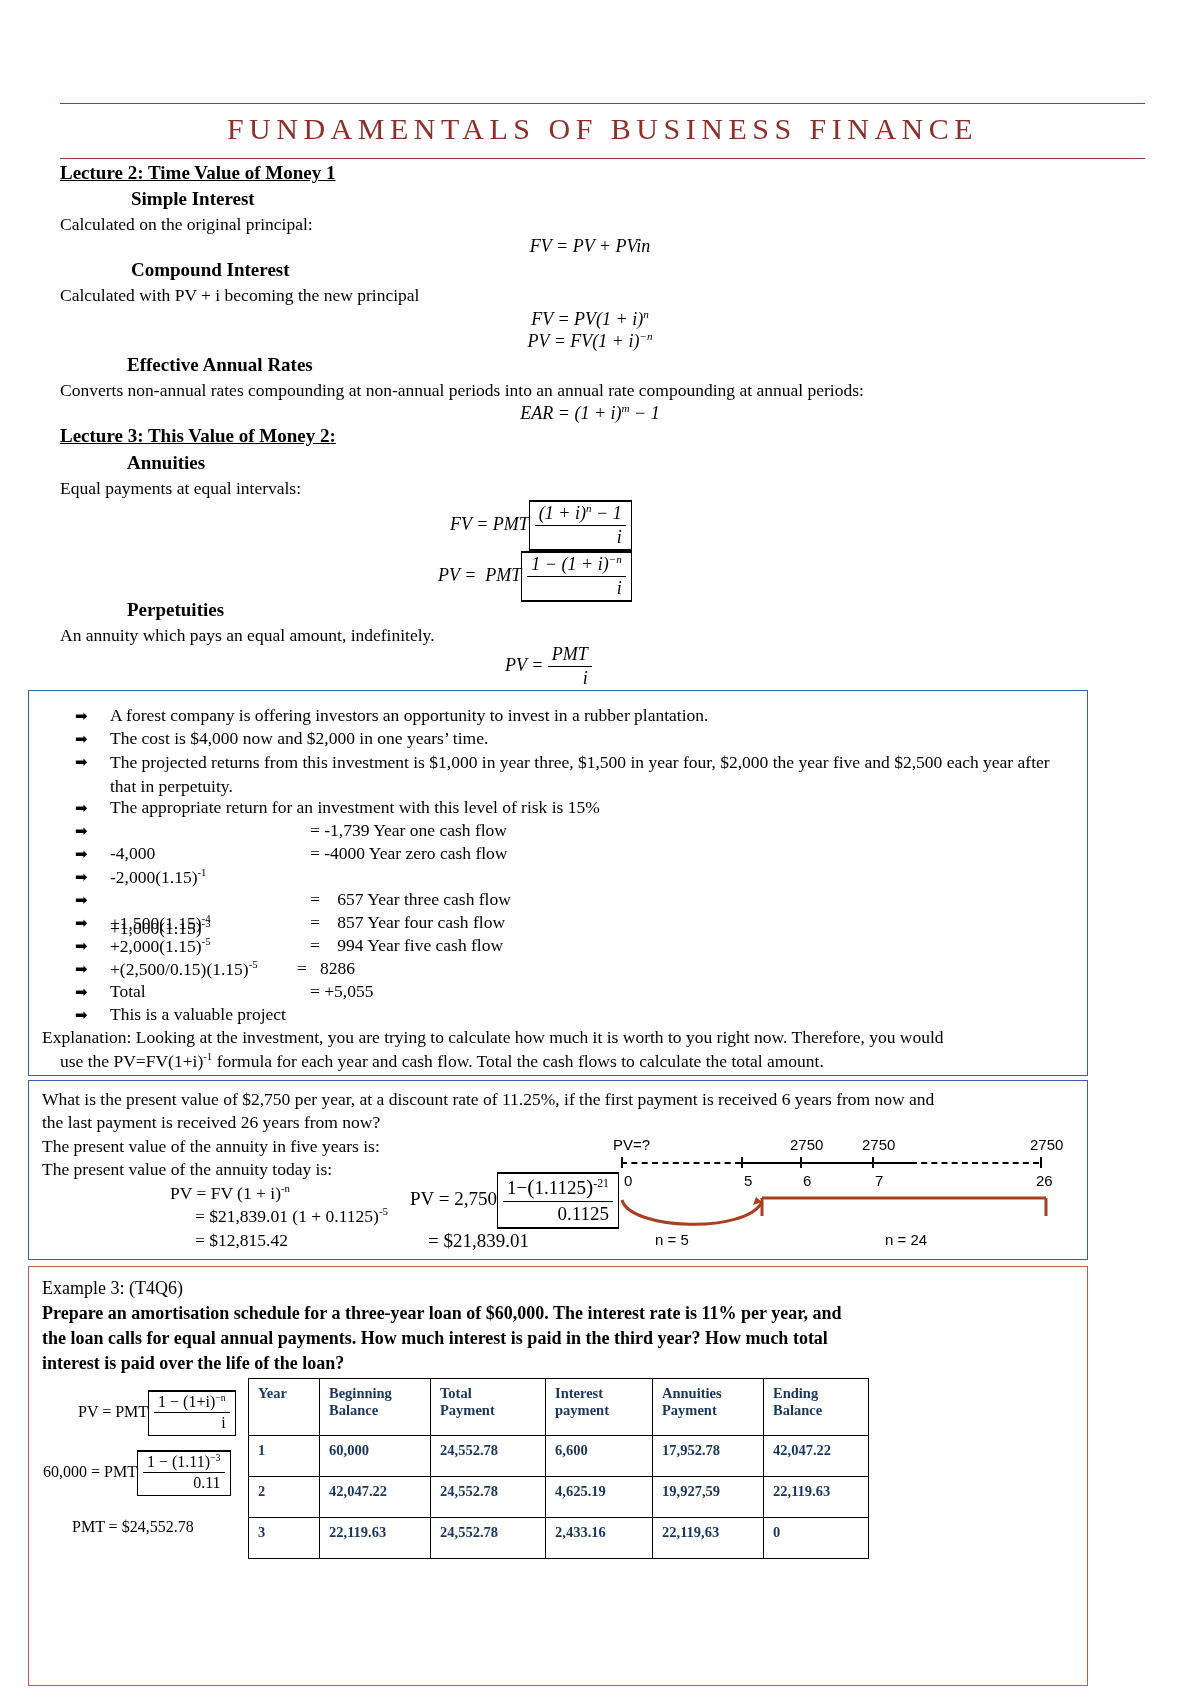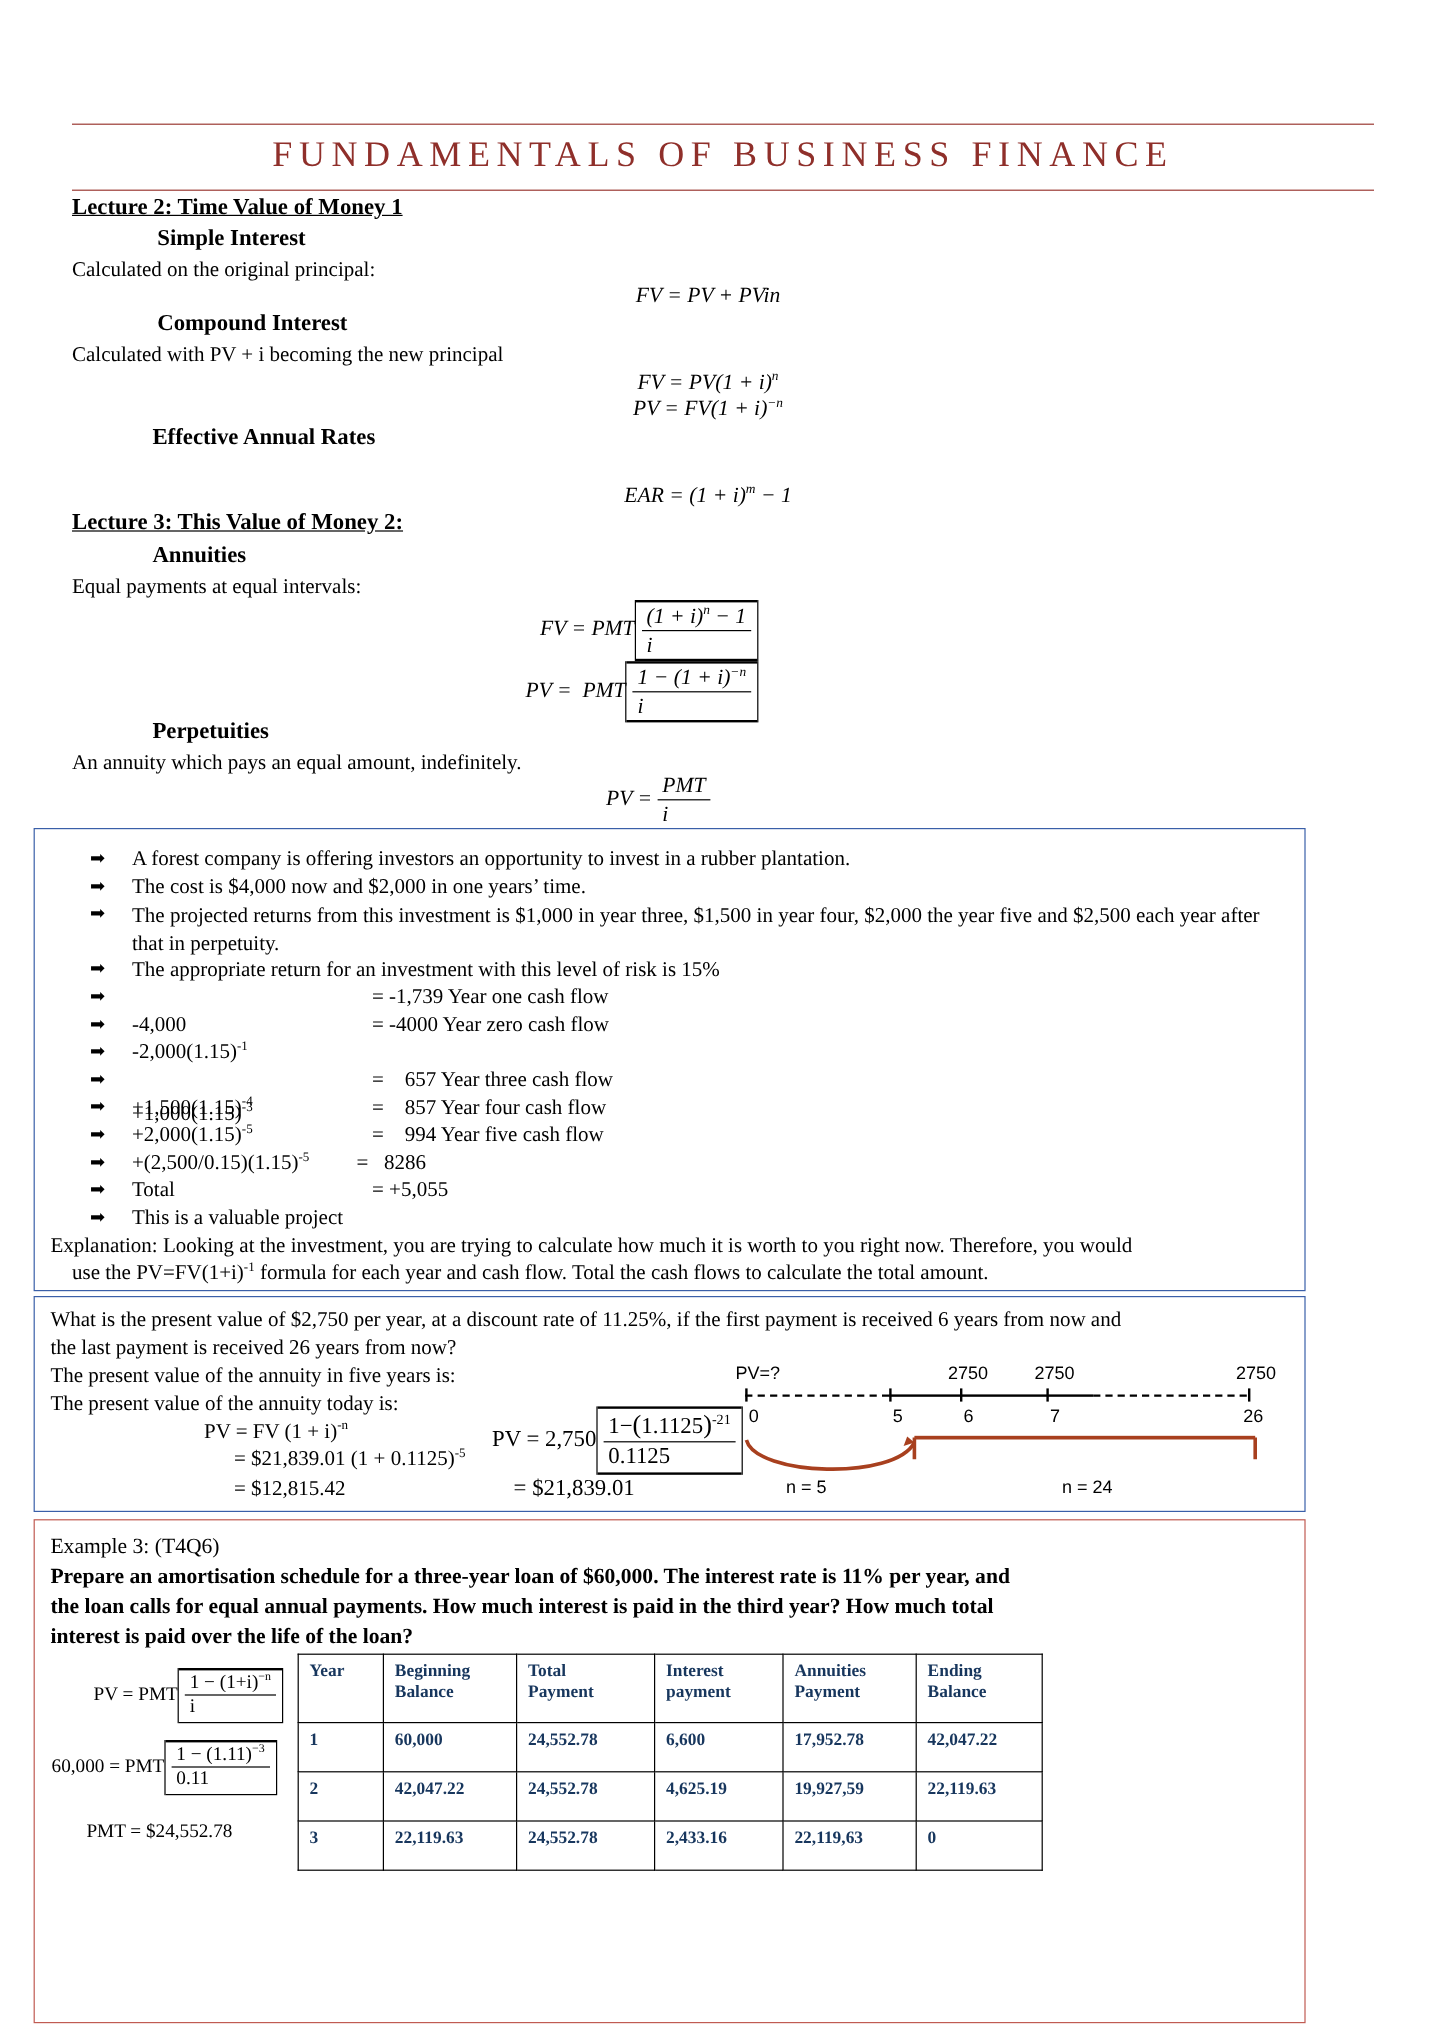--- a/index.html
+++ b/index.html
@@ -46,21 +46,21 @@
     font-style:italic;
     font-family:"Liberation Serif", serif;
     font-size:18px;
     white-space:nowrap;
     text-align:center;
   }
   sup, sub{ font-size:.62em; font-style:normal; }
   .fi{ font-style:italic; }
 
   
-  .frac{ display:inline-block; vertical-align:middle; text-align:left; }
+  .frac{ display:inline-block; vertical-align:middle; text-align:right; }
   .frac .num{ display:block; padding:0 4px; border-bottom:1.3px solid #000; line-height:1.25; }
   .frac .den{ display:block; padding:0 4px; line-height:1.3; }
 
   
   .sbr{ display:inline-block; vertical-align:middle; padding:2px 5px;
         border-left:1.6px solid #000; border-right:1.6px solid #000; position:relative; }
   .sbr:before,.sbr:after{ content:""; position:absolute; left:0; right:0; height:1.6px; background:#000; }
   .sbr:before{ top:0; } .sbr:after{ bottom:0; }
 
   
@@ -121,20 +121,21 @@
   <div class="sub" style="left:131px; top:259px">Compound Interest</div>
   <div class="body" style="top:285px">Calculated with PV + i becoming the new principal</div>
   <div class="formula" style="left:0; top:308px; width:1180px">
     <span class="fi">FV</span> = <span class="fi">PV</span>(1 + <span class="fi">i</span>)<sup class="fi">n</sup>
   </div>
   <div class="formula" style="left:0; top:330px; width:1180px">
     <span class="fi">PV</span> = <span class="fi">FV</span>(1 + <span class="fi">i</span>)<sup class="fi">−n</sup>
   </div>
 
   <div class="sub" style="left:127px; top:354px">Effective Annual Rates</div>
+  <div class="body" style="top:380px">Converts non-annual rates compounding at non-annual periods into an annual rate compounding at annual periods:</div>
   <div class="formula" style="left:0; top:402px; width:1180px">
     <span class="fi">EAR</span> = (1 + <span class="fi">i</span>)<sup class="fi">m</sup> − 1
   </div>
 
   <div class="lec" style="top:425px">Lecture 3: This Value of Money 2:</div>
 
   <div class="sub" style="left:127px; top:452px">Annuities</div>
   <div class="body" style="top:478px">Equal payments at equal intervals:</div>
 
   <div class="formula" style="left:450px; top:500px; width:260px; text-align:left">

